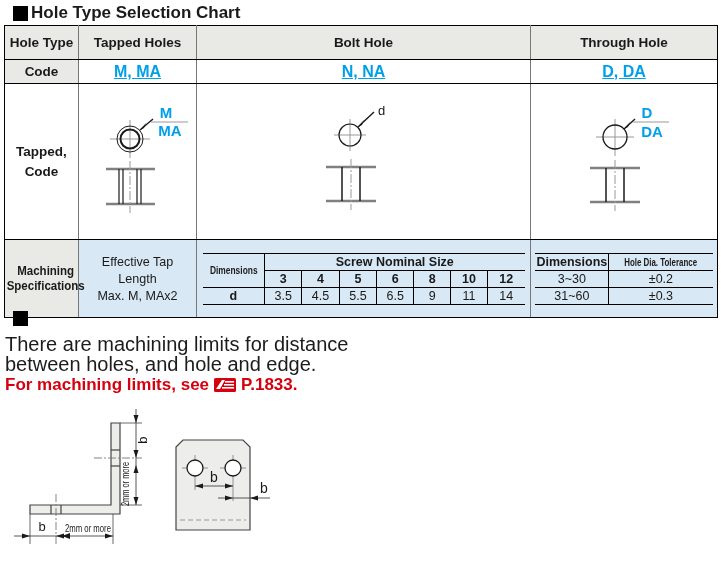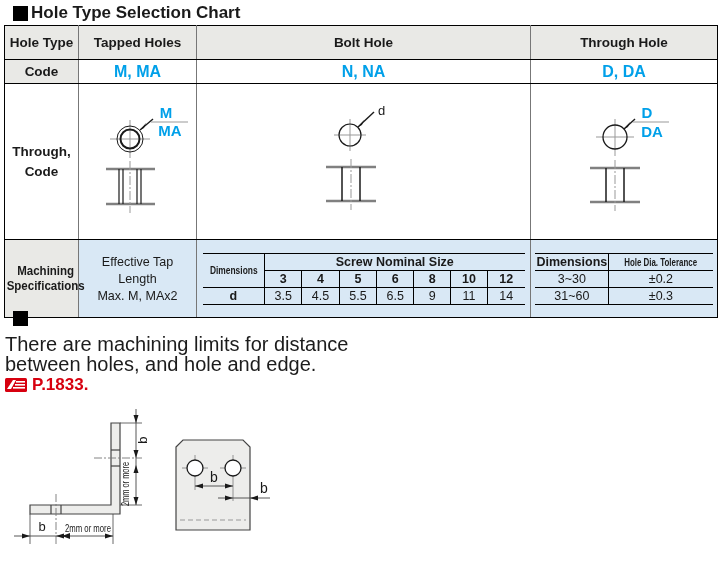--- a/index.html
+++ b/index.html
@@ -14,21 +14,21 @@
 
   
   table.main { position:absolute; left:4px; top:25px; width:713px; border-collapse:collapse; table-layout:fixed; }
   table.main td { border-top:1.4px solid #000; border-bottom:1.4px solid #000; border-left:1px solid #777; border-right:1px solid #777; text-align:center; vertical-align:middle; padding:0; }
   table.main td:first-child { border-left:1.6px solid #000; }
   table.main td:last-child { border-right:1.6px solid #000; }
   td.gray { background:#e9e9e6; font-weight:bold; font-size:13.5px; }
   td.blue { background:#d9e8f5; }
   tr.hdr td { height:34px; }
   tr.code td { height:24px; }
-  .cyan { color:#00a0e9; }
+  .cyan { color:#00a0e9;text-decoration:underline; }
   tr.code td.val { font-weight:bold; font-size:16px; }
   tr.diag td { height:153px; background:#fff; }
   tr.spec td { height:78px; }
   .two-line { line-height:20px; }
   .spec-label { font-size:12px; font-weight:bold; line-height:15px; display:inline-block; transform:scaleX(0.96); }
   .tap-spec { font-size:13.5px; line-height:17px; display:inline-block; transform:scaleX(0.93); }
 
   
   table.mini { border-collapse:collapse; margin:0 auto; }
   table.mini td { border-top:1.4px solid #000; border-bottom:1.4px solid #000; border-left:1px solid #000; border-right:1px solid #000; text-align:center; vertical-align:middle; padding:0 1px; font-size:12.5px; height:17px; }
@@ -71,21 +71,21 @@
   </tr>
   <tr class="code">
     <td class="gray">Code</td>
     <td class="val cyan">M, MA</td>
     <td class="val cyan">N, NA</td>
     <td class="val cyan">D, DA</td>
   </tr>
   <tr class="diag">
     <td class="gray">
       <div class="two-line">
-        <div>Through,</div>
+        <div>Tapped,</div>
         <div>Code</div>
       </div>
     </td>
     <td>
       <svg width="116" height="151" viewBox="0 0 116 151">
 
         <line x1="30" y1="55" x2="70" y2="55" stroke="#999" stroke-width="1"></line>
         <line x1="50" y1="36" x2="50" y2="74" stroke="#999" stroke-width="1"></line>
         <circle cx="50" cy="55" r="13" fill="none" stroke="#1a1a1a" stroke-width="1"></circle>
         <circle cx="50" cy="55" r="9.5" fill="none" stroke="#1a1a1a" stroke-width="2"></circle>
@@ -212,20 +212,21 @@
   </table>
 
 <div class="sec-head" id="head2">
   <span class="sec-bullet"></span>
 </div>
 
 <div class="body-text" id="body-l1">There are machining limits for distance</div>
 <div class="body-text" id="body-l2">between holes, and hole and edge.</div>
 
 <div class="red-line">
+  <span>For machining limits, see</span>
   <svg width="22" height="14" viewBox="0 0 22 14">
     <rect x="0" y="0" width="22" height="14" rx="1.5" fill="#d7000f"></rect>
     <polygon points="2,11 8,2 11,2 6,11" fill="#fff"></polygon>
     <rect x="11" y="3" width="9" height="1.6" fill="#fff"></rect>
     <rect x="10" y="6" width="10" height="1.6" fill="#fff"></rect>
     <rect x="8" y="9" width="12" height="1.6" fill="#fff"></rect>
   </svg>
   <span>P.1833.</span>
 </div>
 

